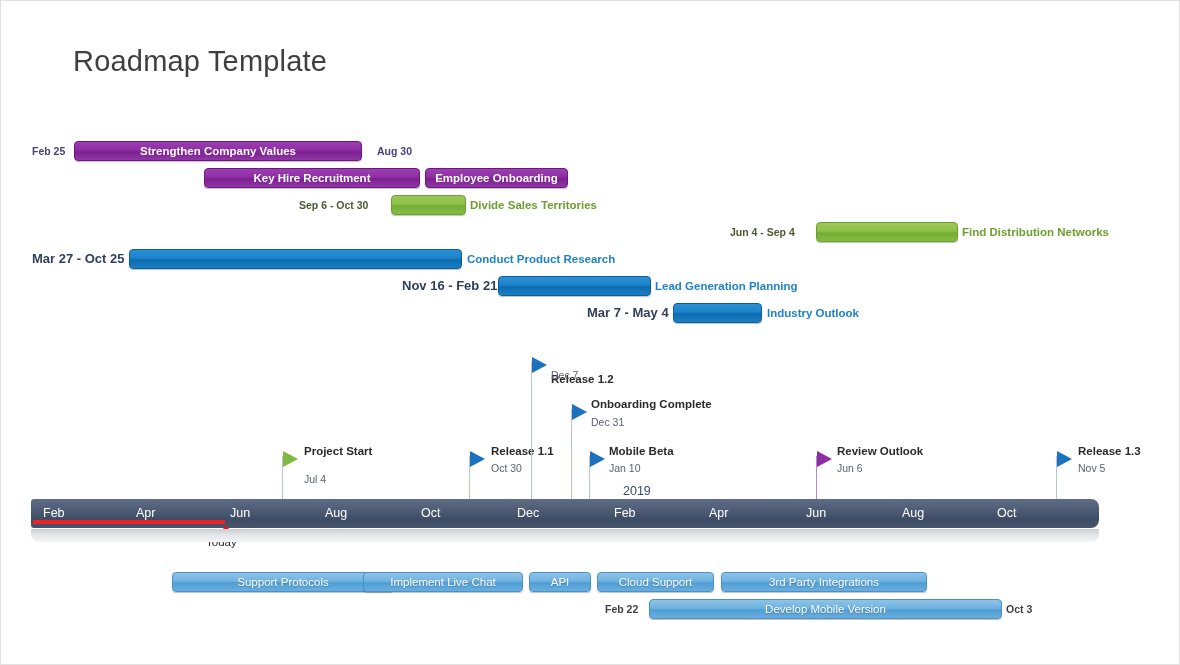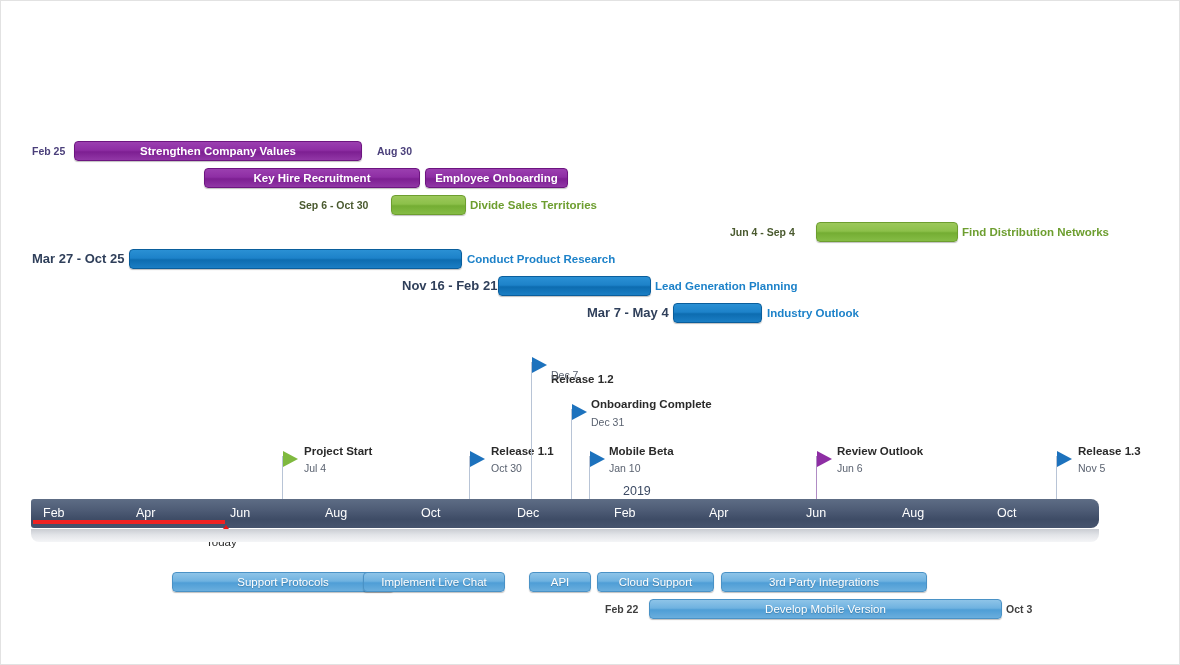--- a/index.html
+++ b/index.html
@@ -174,20 +174,21 @@
     font-size: 12.5px;
     color: #3c4a63;
     white-space: nowrap;
   }
 </style>
 </head>
 <body>
 
 <div id="canvas">
 
+  <div id="page-title">Roadmap Template</div>
 
   <div id="swimlanes">
       <div class="bar purple" style="left: 73px; top: 140px; width: 288px;">
         <span>Strengthen Company Values</span>
       </div>
       <div class="bar-label lbl-purple" style="left: 31px; top: 140px;">Feb 25</div>
       <div class="bar-label lbl-purple" style="left: 376px; top: 140px;">Aug 30</div>
       <div class="bar purple" style="left: 203px; top: 167px; width: 216px;">
         <span>Key Hire Recruitment</span>
       </div>
@@ -208,21 +209,21 @@
       <div class="bar-label lbl-blue" style="left: 654px; top: 275px;">Lead Generation Planning</div>
       <div class="bar blue" style="left: 672px; top: 302px; width: 89px;"></div>
       <div class="bar-label lbl-blue-date" style="left: 586px; top: 302px;">Mar 7 - May 4</div>
       <div class="bar-label lbl-blue" style="left: 766px; top: 302px;">Industry Outlook</div>
     </div>
 
   <div id="milestones">
       <div class="ms-line" style="left: 281px; top: 455px; height: 43px;"></div>
       <div class="ms-flag green" style="left: 282px; top: 450px;"></div>
       <div class="ms-title" style="left: 303px; top: 444px;">Project Start</div>
-      <div class="ms-date" style="left: 303px; top: 461px;">Jul 4</div>
+      <div class="ms-date" style="left: 303px; top: 472px;">Jul 4</div>
       <div class="ms-line" style="left: 468px; top: 455px; height: 43px;"></div>
       <div class="ms-flag blue" style="left: 469px; top: 450px;"></div>
       <div class="ms-title" style="left: 490px; top: 444px;">Release 1.1</div>
       <div class="ms-date" style="left: 490px; top: 461px;">Oct 30</div>
       <div class="ms-line" style="left: 530px; top: 361px; height: 137px;"></div>
       <div class="ms-flag blue" style="left: 531px; top: 356px;"></div>
       <div class="ms-title" style="left: 550px; top: 350px; margin-top: 22px;">Release 1.2</div>
       <div class="ms-date" style="left: 550px; top: 368px;">Dec 7</div>
       <div class="ms-line" style="left: 570px; top: 408px; height: 90px;"></div>
       <div class="ms-flag blue" style="left: 571px; top: 403px;"></div>
@@ -258,21 +259,21 @@
     </div>
   <div id="today-progress"></div>
   <div id="today-arrow"></div>
   <div id="today-label">Today</div>
   <div id="axis-shadow"></div>
 
   <div id="bottombars">
       <div class="bar lightblue" style="left: 171px; top: 571px; width: 222px;">
         <span>Support Protocols</span>
       </div>
-      <div class="bar lightblue" style="left: 362px; top: 571px; width: 142px;">
+      <div class="bar lightblue" style="left: 362px; top: 571px; width: 160px;">
         <span>Implement Live Chat</span>
       </div>
       <div class="bar lightblue" style="left: 528px; top: 571px; width: 62px;">
         <span>API</span>
       </div>
       <div class="bar lightblue" style="left: 596px; top: 571px; width: 117px;">
         <span>Cloud Support</span>
       </div>
       <div class="bar lightblue" style="left: 720px; top: 571px; width: 206px;">
         <span>3rd Party Integrations</span>

